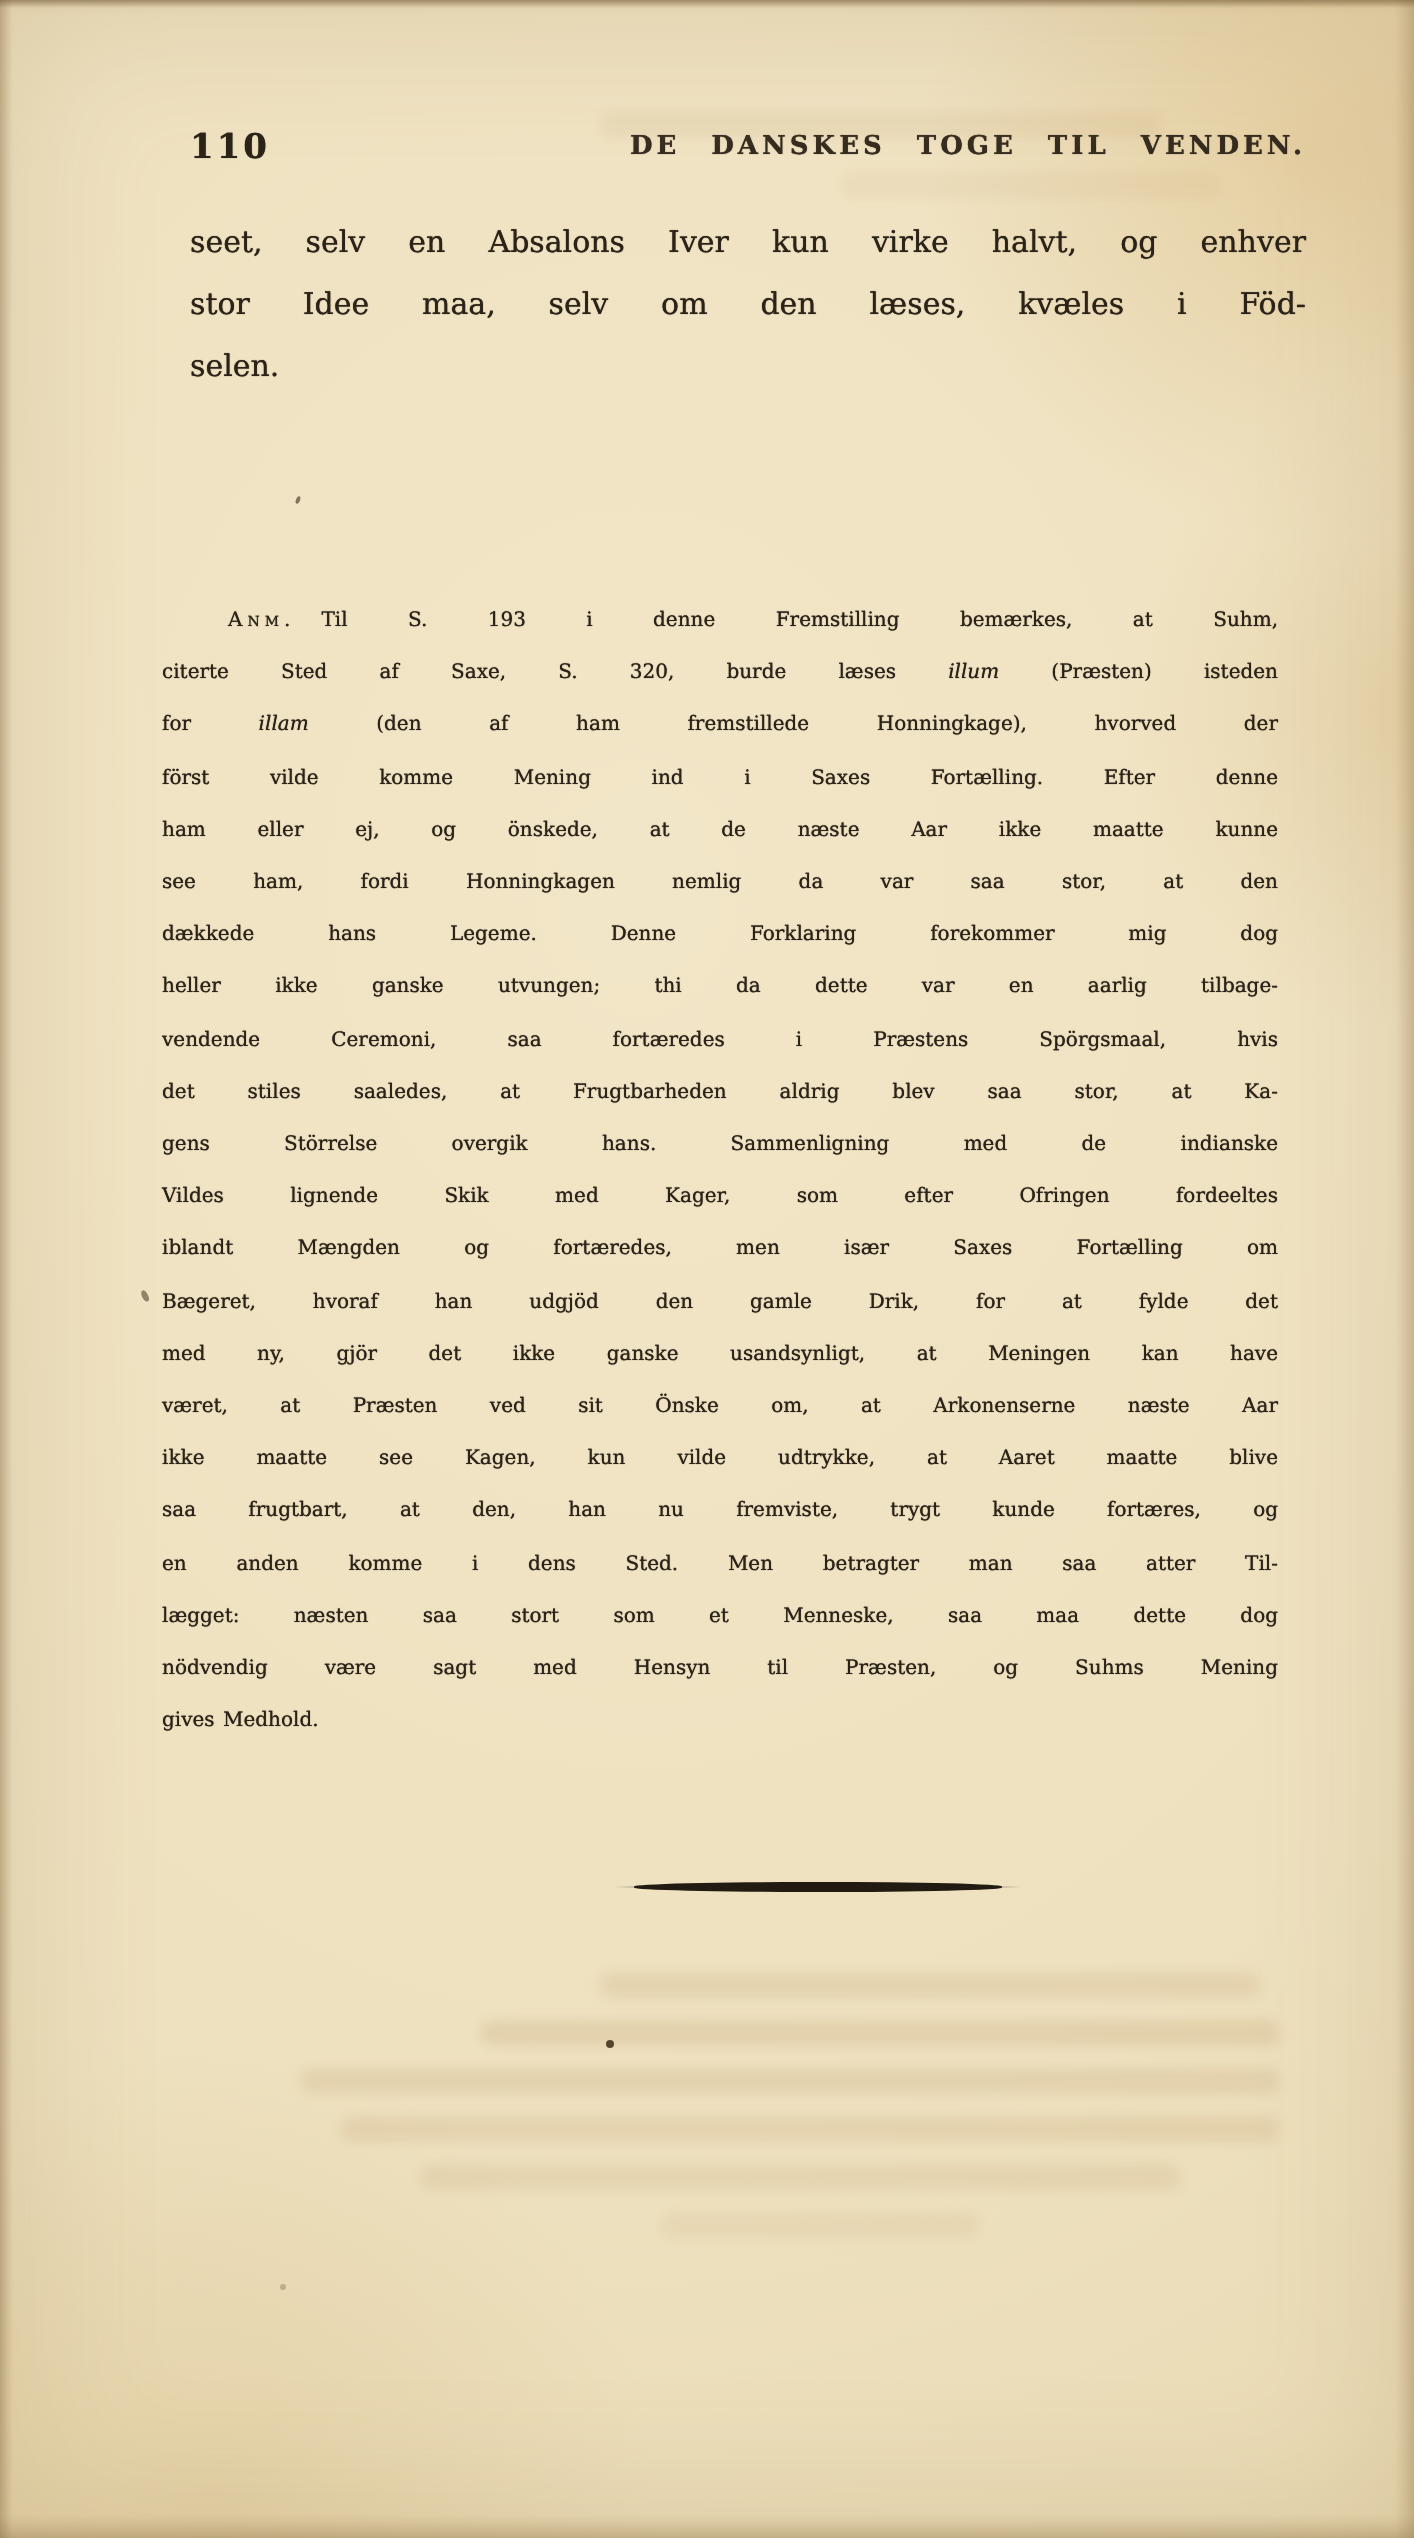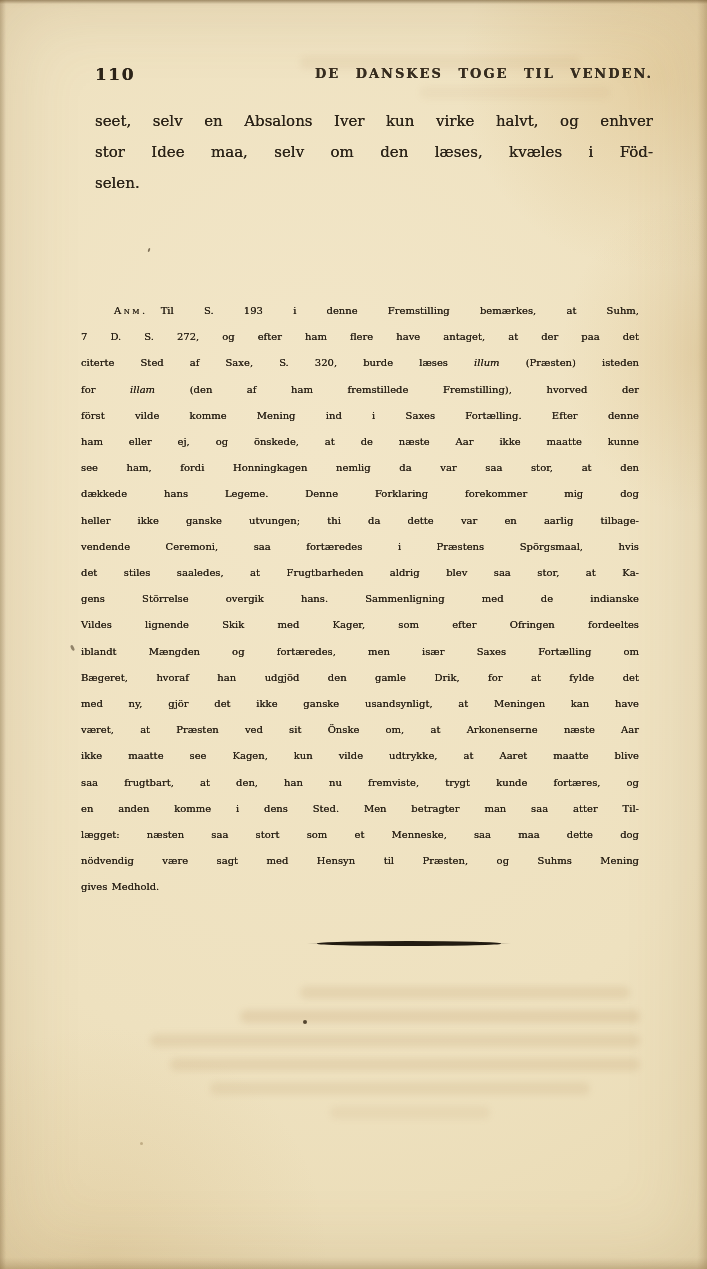--- a/index.html
+++ b/index.html
@@ -59,23 +59,22 @@
   </div>
 
   <div class="main-para textlayer">
     <div class="jline">seet, selv en Absalons Iver kun virke halvt, og enhver</div>
     <div class="jline">stor Idee maa, selv om den læses, kvæles i Föd-</div>
     <div class="lline">selen.</div>
   </div>
 
   <div class="fn textlayer">
     <div class="jline indent"><span class="anm">Anm.</span><span>Til S. 193 i denne Fremstilling bemærkes, at Suhm,</span></div>
-    <div class="jline">7 D. S. 272, og efter ham flere have antaget, at der paa det</div>
     <div class="jline"><span>citerte Sted af Saxe, S. 320, burde læses </span><span class="it">illum</span><span> (Præsten) isteden</span></div>
-    <div class="jline"><span>for </span><span class="it">illam</span><span> (den af ham fremstillede Fremstilling), hvorved der</span></div>
+    <div class="jline"><span>for </span><span class="it">illam</span><span> (den af ham fremstillede Honningkage), hvorved der</span></div>
     <div class="jline">först vilde komme Mening ind i Saxes Fortælling. Efter denne</div>
     <div class="jline">ham eller ej, og önskede, at de næste Aar ikke maatte kunne</div>
     <div class="jline">see ham, fordi Honningkagen nemlig da var saa stor, at den</div>
     <div class="jline">dækkede hans Legeme. Denne Forklaring forekommer mig dog</div>
     <div class="jline">heller ikke ganske utvungen; thi da dette var en aarlig tilbage-</div>
     <div class="jline">vendende Ceremoni, saa fortæredes i Præstens Spörgsmaal, hvis</div>
     <div class="jline">det stiles saaledes, at Frugtbarheden aldrig blev saa stor, at Ka-</div>
     <div class="jline">gens Störrelse overgik hans. Sammenligning med de indianske</div>
     <div class="jline">Vildes lignende Skik med Kager, som efter Ofringen fordeeltes</div>
     <div class="jline">iblandt Mængden og fortæredes, men især Saxes Fortælling om</div>

